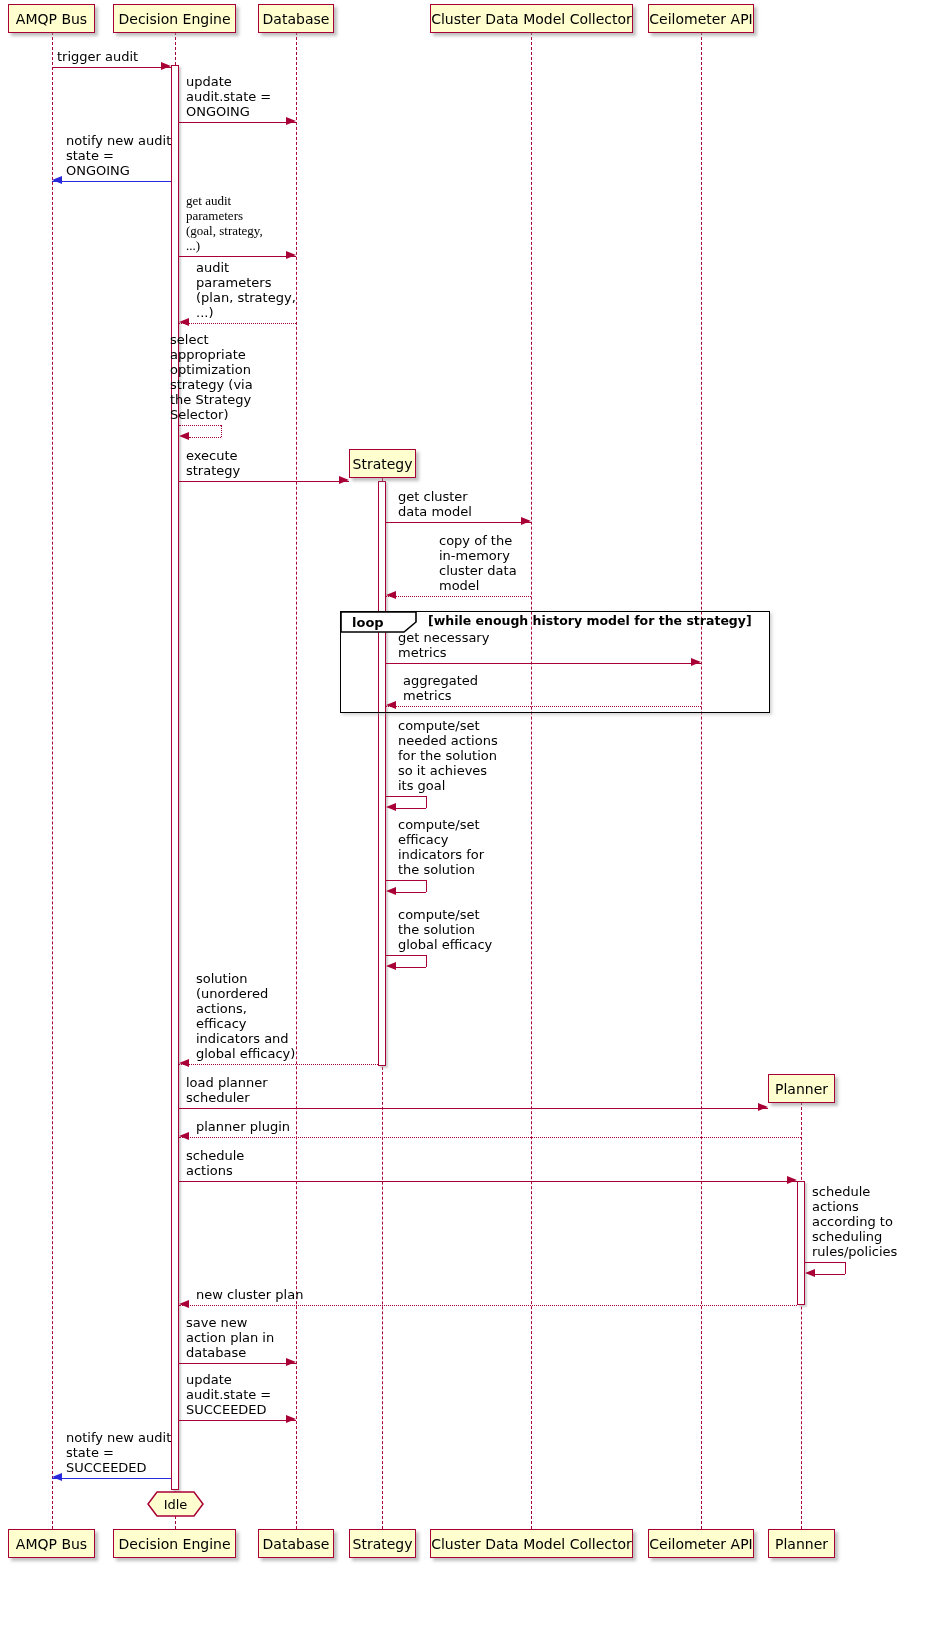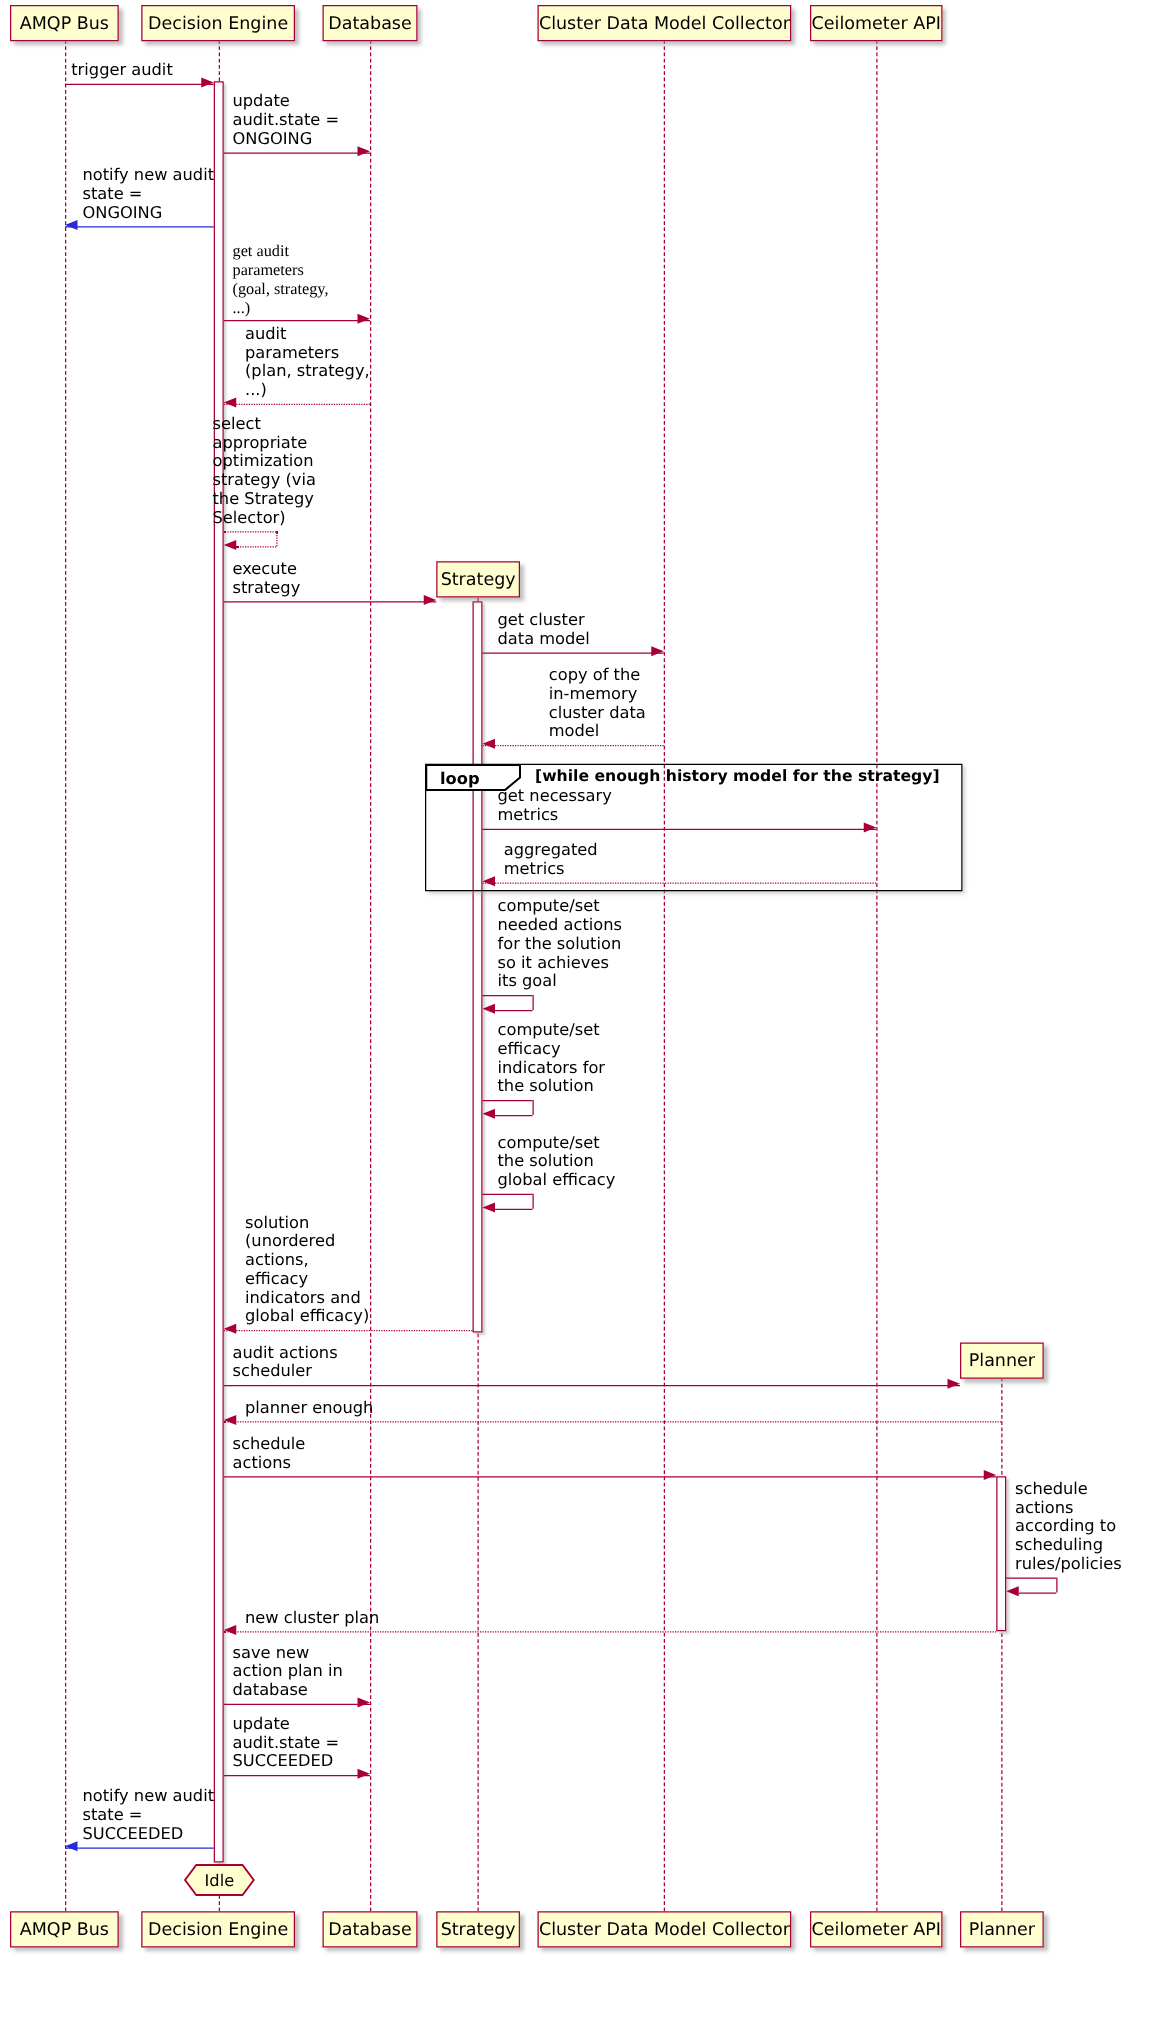--- a/index.html
+++ b/index.html
@@ -186,28 +186,28 @@
 (unordered
 actions,
 efficacy
 indicators and
 global efficacy)</div>
     <div class="arrow dotted" style="left:179px; top:1064px; width:199px;"></div>
     <div class="head head-l" style="left:179px; top:1059px;"></div>
   </div>
 
   <div>
-    <div class="msg-label" style="left:186px; top:1075px;">audit actions
+    <div class="msg-label" style="left:186px; top:1075px;">load planner
 scheduler</div>
     <div class="arrow" style="left:179px; top:1108px; width:589px;"></div>
     <div class="head head-r" style="left:758px; top:1103px;"></div>
   </div>
 
   <div>
-    <div class="msg-label" style="left:196px; top:1119px;">planner enough</div>
+    <div class="msg-label" style="left:196px; top:1119px;">planner plugin</div>
     <div class="arrow dotted" style="left:179px; top:1137px; width:622px;"></div>
     <div class="head head-l" style="left:179px; top:1132px;"></div>
   </div>
 
   <div>
     <div class="msg-label" style="left:186px; top:1148px;">schedule
 actions</div>
     <div class="arrow" style="left:179px; top:1181px; width:618px;"></div>
     <div class="head head-r" style="left:787px; top:1176px;"></div>
   </div>

